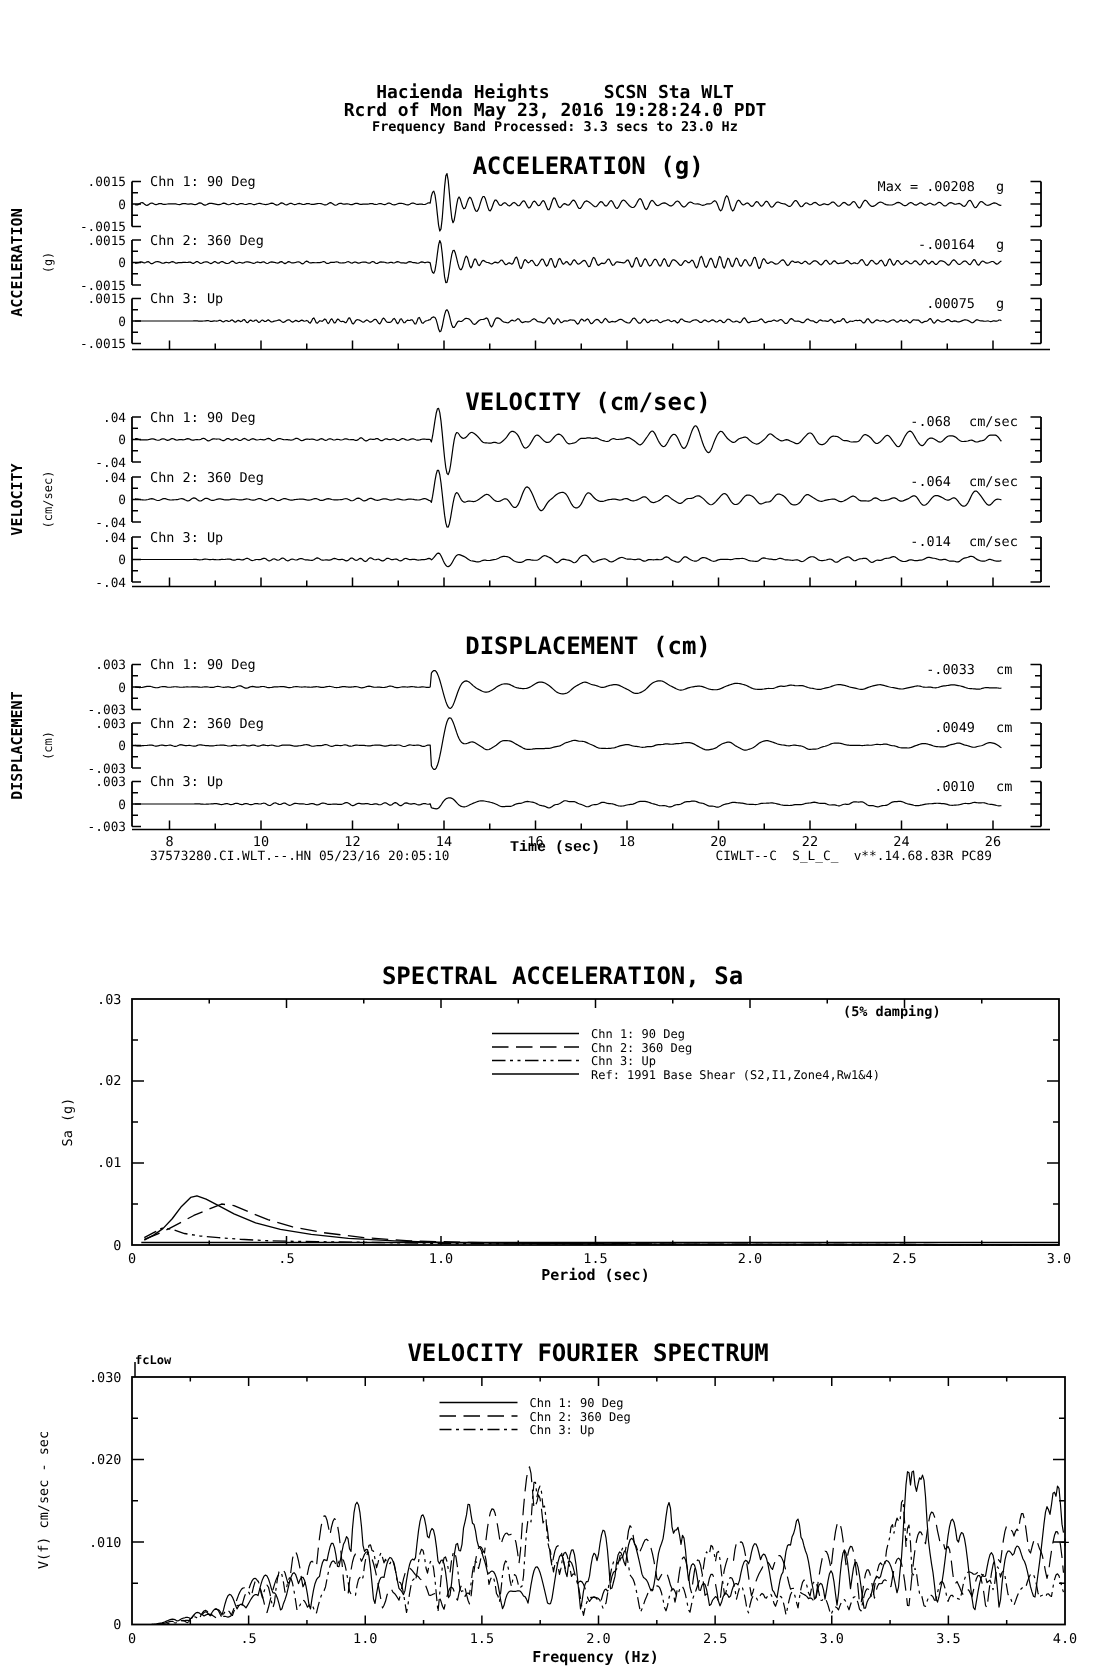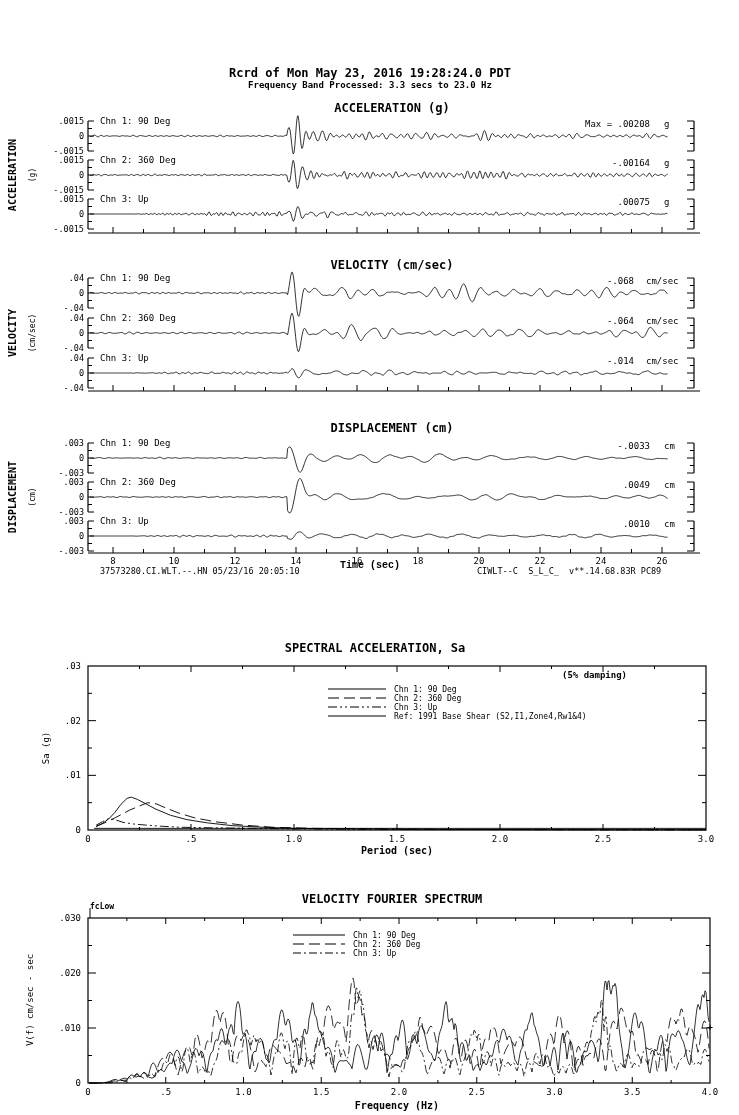--- a/index.html
+++ b/index.html
@@ -2,21 +2,21 @@
 <html><head>
 <meta charset="utf-8">
 <style>
   html,body{margin:0;padding:0;background:#fff;}
   #canvas{position:relative;width:739px;height:1115px;background:#ffffff;color:#000;
           font-family:"DejaVu Sans Mono",monospace;overflow:hidden;}
   .abs{position:absolute;white-space:pre;}
   .ctr{transform:translateX(-50%);}
   .rot{transform:translate(-50%,-50%) rotate(-90deg);white-space:nowrap;}
   .f8{font-size:8px;}  .f85{font-size:8.5px;} .f9{font-size:9px;}
-  .f10{font-size:10px;} .f11{font-size:12px;} .f12{font-size:12px;}
+  .f10{font-size:10px;} .f11{font-size:16px;} .f12{font-size:12px;}
   .b{font-weight:bold;}
   #plot-svg{position:absolute;left:0;top:0;}
   svg text{font-family:"DejaVu Sans Mono",monospace;fill:#000;}
 </style>
 </head>
 <body>
 
 <div id="canvas">
 
   <svg id="plot-svg" width="739" height="1115">
@@ -378,20 +378,21 @@
       <path d="M89 1083.00L90 1083.00L91 1083.00L92 1083.00L93 1083.00L94 1083.00L95 1083.00L96 1083.00L97 1083.00L98 1083.00L99 1083.00L100 1083.00L101 1082.99L102 1082.96L103 1082.89L104 1082.80L105 1082.69L106 1082.59L107 1082.49L108 1082.42L109 1082.29L110 1081.99L111 1081.67L112 1081.37L113 1081.11L114 1080.96L115 1080.93L116 1081.05L117 1081.32L118 1081.14L119 1080.81L120 1080.55L121 1080.44L122 1080.53L123 1080.42L124 1080.23L125 1080.22L126 1080.34L127 1079.31L128 1078.09L129 1076.98L130 1076.08L131 1075.48L132 1075.23L133 1075.34L134 1075.77L135 1076.47L136 1077.33L137 1076.76L138 1076.30L139 1076.11L140 1076.20L141 1076.57L142 1077.14L143 1077.83L144 1078.53L145 1078.72L146 1078.40L147 1078.06L148 1077.74L149 1077.53L150 1077.52L151 1077.82L152 1078.10L153 1077.75L154 1077.25L155 1074.84L156 1072.06L157 1069.09L158 1066.12L159 1063.40L160 1061.13L161 1059.51L162 1058.66L163 1058.61L164 1059.34L165 1060.71L166 1059.03L167 1056.18L168 1053.95L169 1052.56L170 1052.16L171 1052.82L172 1054.50L173 1057.08L174 1060.38L175 1064.18L176 1068.26L177 1072.41L178 1075.01L179 1071.52L180 1067.35L181 1063.38L182 1059.66L183 1056.23L184 1053.25L185 1050.98L186 1049.79L187 1048.47L188 1047.24L189 1047.01L190 1048.49L191 1052.27L192 1055.57L193 1054.62L194 1047.01L195 1039.31L196 1034.95L197 1034.20L198 1036.42L199 1040.62L200 1045.66L201 1052.43L202 1057.85L203 1055.77L204 1054.13L205 1048.99L206 1044.31L207 1041.51L208 1040.77L209 1041.77L210 1043.86L211 1044.09L212 1034.16L213 1025.28L214 1018.10L215 1013.13L216 1010.60L217 1010.74L218 1013.47L219 1018.33L220 1023.33L221 1017.99L222 1014.16L223 1012.44L224 1013.26L225 1016.80L226 1022.98L227 1031.48L228 1041.79L229 1053.23L230 1062.04L231 1062.62L232 1063.36L233 1054.19L234 1046.80L235 1041.33L236 1037.76L237 1035.93L238 1035.61L239 1036.51L240 1038.33L241 1040.81L242 1038.66L243 1036.17L244 1034.80L245 1034.50L246 1035.20L247 1036.79L248 1039.20L249 1042.34L250 1046.16L251 1050.61L252 1055.61L253 1061.05L254 1066.77L255 1071.89L256 1070.15L257 1067.56L258 1063.50L259 1060.66L260 1059.32L261 1059.61L262 1061.56L263 1062.30L264 1063.56L265 1065.14L266 1066.76L267 1062.93L268 1057.35L269 1052.63L270 1049.04L271 1046.69L272 1045.54L273 1045.43L274 1046.11L275 1047.27L276 1048.62L277 1049.92L278 1050.57L279 1051.21L280 1052.59L281 1053.30L282 1054.24L283 1055.62L284 1057.62L285 1060.33L286 1063.45L287 1063.54L288 1063.19L289 1062.66L290 1062.30L291 1062.42L292 1063.27L293 1064.99L294 1067.56L295 1070.80L296 1072.83L297 1068.50L298 1064.35L299 1060.95L300 1058.74L301 1058.06L302 1059.03L303 1061.55L304 1065.32L305 1066.68L306 1062.01L307 1058.34L308 1056.28L309 1056.26L310 1058.50L311 1062.98L312 1066.85L313 1069.32L314 1064.53L315 1055.71L316 1047.51L317 1040.58L318 1035.38L319 1032.18L320 1031.00L321 1031.64L322 1033.72L323 1035.34L324 1026.41L325 1018.51L326 1012.21L327 1007.93L328 1005.92L329 1006.22L330 1008.69L331 1013.01L332 1018.72L333 1025.35L334 1029.60L335 1026.38L336 1023.86L337 1022.31L338 1022.03L339 1023.30L340 1023.09L341 1022.82L342 1023.07L343 1024.69L344 1028.44L345 1034.52L346 1042.27L347 1033.65L348 1018.40L349 1005.30L350 994.45L351 985.73L352 979.70L353 977.92L354 982.29L355 993.68L356 1005.79L357 1003.86L358 1001.10L359 996.61L360 998.90L361 1006.15L362 1015.29L363 1013.08L364 1014.35L365 1020.20L366 1028.79L367 1038.07L368 1044.33L369 1038.17L370 1033.75L371 1031.20L372 1030.49L373 1031.52L374 1034.01L375 1037.78L376 1042.42L377 1046.24L378 1043.14L379 1041.21L380 1040.75L381 1041.89L382 1044.53L383 1048.37L384 1052.98L385 1055.75L386 1054.55L387 1054.08L388 1054.60L389 1056.20L390 1058.79L391 1062.14L392 1065.87L393 1067.66L394 1066.16L395 1065.06L396 1064.60L397 1064.91L398 1066.06L399 1067.95L400 1068.77L401 1066.07L402 1062.48L403 1060.03L404 1059.39L405 1060.71L406 1059.48L407 1055.62L408 1050.81L409 1048.15L410 1047.46L411 1046.13L412 1043.71L413 1040.97L414 1038.56L415 1038.33L416 1034.80L417 1033.46L418 1027.62L419 1020.40L420 1017.14L421 1018.35L422 1023.06L423 1029.40L424 1030.40L425 1033.43L426 1036.20L427 1033.47L428 1031.25L429 1028.70L430 1026.65L431 1026.12L432 1026.96L433 1028.97L434 1032.02L435 1035.91L436 1040.78L437 1046.45L438 1052.74L439 1053.46L440 1051.58L441 1049.88L442 1048.61L443 1048.04L444 1048.45L445 1050.10L446 1053.17L447 1056.90L448 1059.15L449 1063.00L450 1068.10L451 1063.01L452 1054.88L453 1047.73L454 1042.21L455 1038.85L456 1038.00L457 1039.78L458 1044.04L459 1050.38L460 1058.15L461 1061.80L462 1053.87L463 1047.14L464 1042.34L465 1039.98L466 1040.32L467 1043.30L468 1048.58L469 1055.58L470 1063.52L471 1062.68L472 1056.51L473 1051.95L474 1049.55L475 1049.58L476 1051.84L477 1055.99L478 1061.67L479 1068.24L480 1067.51L481 1058.99L482 1051.63L483 1046.10L484 1042.25L485 1039.05L486 1037.91L487 1039.01L488 1040.24L489 1040.22L490 1032.94L491 1028.36L492 1026.98L493 1028.45L494 1027.84L495 1028.70L496 1031.88L497 1036.97L498 1043.37L499 1050.60L500 1058.30L501 1063.89L502 1061.14L503 1057.39L504 1054.12L505 1051.43L506 1049.23L507 1047.33L508 1045.58L509 1043.30L510 1041.69L511 1041.13L512 1041.57L513 1042.93L514 1045.07L515 1046.31L516 1043.03L517 1040.24L518 1038.19L519 1037.10L520 1037.11L521 1038.25L522 1040.46L523 1043.57L524 1047.34L525 1051.47L526 1055.67L527 1059.48L528 1059.00L529 1058.90L530 1059.18L531 1059.74L532 1060.47L533 1061.23L534 1061.92L535 1062.50L536 1063.00L537 1063.57L538 1064.40L539 1065.75L540 1065.27L541 1065.53L542 1066.65L543 1068.56L544 1064.20L545 1057.59L546 1050.91L547 1044.71L548 1039.55L549 1035.91L550 1034.15L551 1034.44L552 1036.73L553 1040.71L554 1045.85L555 1036.58L556 1028.05L557 1021.10L558 1016.44L559 1014.57L560 1015.71L561 1019.81L562 1026.48L563 1035.09L564 1043.06L565 1037.31L566 1033.00L567 1030.84L568 1031.28L569 1034.51L570 1040.41L571 1048.56L572 1058.30L573 1068.81L574 1069.38L575 1062.06L576 1054.46L577 1049.20L578 1046.57L579 1046.64L580 1049.19L581 1053.82L582 1059.95L583 1065.40L584 1060.83L585 1057.49L586 1055.76L587 1055.82L588 1055.58L589 1053.70L590 1053.20L591 1053.92L592 1055.62L593 1058.07L594 1057.58L595 1051.38L596 1046.12L597 1042.11L598 1039.58L599 1038.73L600 1039.66L601 1042.45L602 1047.07L603 1053.41L604 1061.27L605 1070.34L606 1070.36L607 1060.16L608 1050.18L609 1041.00L610 1033.14L611 1027.08L612 1023.14L613 1021.25L614 1021.46L615 1023.58L616 1027.28L617 1029.07L618 1021.82L619 1015.03L620 1010.24L621 1008.03L622 1008.58L623 1011.11L624 1015.19L625 1020.52L626 1025.12L627 1029.72L628 1029.19L629 1029.03L630 1032.77L631 1032.21L632 1030.91L633 1032.98L634 1038.83L635 1047.41L636 1055.09L637 1055.63L638 1054.39L639 1056.44L640 1058.73L641 1061.34L642 1062.90L643 1061.30L644 1059.80L645 1059.48L646 1060.38L647 1062.40L648 1064.46L649 1060.01L650 1055.67L651 1052.28L652 1050.37L653 1050.34L654 1052.42L655 1056.59L656 1062.65L657 1070.17L658 1072.00L659 1063.46L660 1055.46L661 1048.60L662 1043.34L663 1039.93L664 1038.43L665 1038.66L666 1040.30L667 1041.68L668 1033.51L669 1026.29L670 1020.72L671 1017.54L672 1017.34L673 1019.72L674 1019.89L675 1021.09L676 1024.02L677 1020.87L678 1019.37L679 1020.63L680 1013.33L681 1009.07L682 1009.04L683 1012.99L684 1019.59L685 1027.17L686 1033.83L687 1035.34L688 1031.35L689 1027.84L690 1026.16L691 1026.62L692 1029.45L693 1032.42L694 1034.28L695 1037.51L696 1042.09L697 1047.66L698 1052.29L699 1048.02L700 1040.69L701 1033.88L702 1028.06L703 1023.55L704 1021.05L705 1021.26L706 1024.32L707 1030.12L708 1038.33L709 1048.48" fill="none" stroke="#000" stroke-width="0.8" stroke-linejoin="round" stroke-dasharray="11 5"></path>
       <line x1="293" y1="944" x2="345" y2="944" stroke="#000" stroke-width="1.1" stroke-dasharray="11 5"></line>
       <text x="353" y="947" font-size="8" text-anchor="start">Chn 2: 360 Deg</text>
       <path d="M89 1083.00L90 1083.00L91 1083.00L92 1083.00L93 1083.00L94 1083.00L95 1083.00L96 1083.00L97 1083.00L98 1083.00L99 1083.00L100 1083.00L101 1082.99L102 1082.96L103 1082.93L104 1082.91L105 1082.88L106 1082.80L107 1082.72L108 1082.67L109 1082.67L110 1082.74L111 1082.71L112 1082.46L113 1082.19L114 1081.96L115 1081.83L116 1081.85L117 1082.02L118 1081.72L119 1081.16L120 1080.66L121 1080.33L122 1080.29L123 1080.60L124 1081.28L125 1081.78L126 1080.91L127 1079.68L128 1078.65L129 1078.01L130 1077.90L131 1078.35L132 1079.29L133 1078.90L134 1076.87L135 1075.12L136 1073.96L137 1073.60L138 1074.13L139 1075.47L140 1077.43L141 1076.42L142 1074.38L143 1072.96L144 1072.45L145 1072.96L146 1074.45L147 1076.66L148 1078.39L149 1076.16L150 1074.42L151 1073.52L152 1073.60L153 1074.60L154 1076.25L155 1076.94L156 1074.11L157 1071.82L158 1070.46L159 1070.18L160 1070.89L161 1071.67L162 1067.77L163 1064.32L164 1061.91L165 1060.99L166 1061.68L167 1063.83L168 1062.34L169 1057.97L170 1054.59L171 1052.96L172 1053.58L173 1056.59L174 1061.73L175 1065.34L176 1061.13L177 1057.96L178 1056.76L179 1058.17L180 1062.39L181 1067.83L182 1071.61L183 1068.18L184 1059.32L185 1052.24L186 1047.91L187 1047.43L188 1050.04L189 1055.07L190 1061.50L191 1058.63L192 1054.09L193 1051.87L194 1052.33L195 1055.35L196 1060.43L197 1066.75L198 1073.35L199 1071.20L200 1070.20L201 1067.72L202 1066.76L203 1067.40L204 1069.17L205 1071.47L206 1070.25L207 1069.31L208 1069.91L209 1071.99L210 1075.25L211 1075.24L212 1071.12L213 1067.32L214 1064.22L215 1061.98L216 1060.56L217 1057.97L218 1052.62L219 1047.79L220 1043.96L221 1041.49L222 1040.57L223 1041.18L224 1043.12L225 1043.60L226 1040.95L227 1039.31L228 1039.05L229 1040.34L230 1043.31L231 1047.89L232 1053.92L233 1060.62L234 1062.65L235 1062.52L236 1063.39L237 1063.41L238 1057.14L239 1052.89L240 1051.62L241 1053.38L242 1051.59L243 1043.70L244 1038.20L245 1035.69L246 1030.15L247 1029.96L248 1033.63L249 1034.07L250 1039.34L251 1045.13L252 1041.95L253 1037.52L254 1035.25L255 1038.27L256 1041.87L257 1039.50L258 1042.26L259 1042.28L260 1042.43L261 1040.07L262 1040.02L263 1043.49L264 1049.06L265 1055.34L266 1054.63L267 1055.13L268 1057.62L269 1062.19L270 1068.61L271 1075.01L272 1069.76L273 1062.55L274 1056.94L275 1053.55L276 1052.64L277 1053.92L278 1048.82L279 1041.27L280 1035.60L281 1032.83L282 1033.59L283 1037.95L284 1045.36L285 1048.72L286 1043.84L287 1040.97L288 1041.25L289 1045.30L290 1053.16L291 1064.14L292 1074.69L293 1064.26L294 1052.52L295 1043.67L296 1038.71L297 1037.96L298 1041.02L299 1046.89L300 1048.43L301 1040.61L302 1035.80L303 1034.88L304 1038.06L305 1044.87L306 1054.23L307 1062.41L308 1060.48L309 1060.90L310 1064.27L311 1062.55L312 1061.94L313 1062.83L314 1055.90L315 1047.98L316 1042.74L317 1040.76L318 1041.96L319 1045.67L320 1041.62L321 1036.66L322 1034.30L323 1035.34L324 1039.98L325 1047.80L326 1056.21L327 1052.91L328 1051.01L329 1051.63L330 1055.45L331 1062.36L332 1064.08L333 1067.88L334 1059.80L335 1050.18L336 1043.48L337 1040.55L338 1041.61L339 1046.26L340 1053.56L341 1057.63L342 1052.41L343 1049.71L344 1050.57L345 1054.11L346 1058.49L347 1058.10L348 1057.45L349 1050.67L350 1035.43L351 1021.08L352 1013.04L353 1013.66L354 1014.58L355 999.90L356 988.20L357 988.28L358 997.71L359 993.16L360 990.72L361 994.63L362 1004.70L363 1004.09L364 1012.09L365 1027.37L366 1031.80L367 1034.26L368 1041.84L369 1047.91L370 1042.49L371 1041.07L372 1044.09L373 1049.56L374 1045.46L375 1039.00L376 1035.46L377 1034.86L378 1036.81L379 1040.47L380 1045.72L381 1051.00L382 1049.36L383 1049.25L384 1050.94L385 1054.50L386 1059.58L387 1065.58L388 1071.79L389 1076.88L390 1072.15L391 1068.67L392 1066.47L393 1065.34L394 1064.95L395 1064.91L396 1064.97L397 1065.02L398 1065.17L399 1065.70L400 1066.99L401 1069.42L402 1072.10L403 1070.09L404 1068.81L405 1062.69L406 1055.68L407 1049.39L408 1044.46L409 1041.33L410 1040.15L411 1040.76L412 1042.74L413 1038.71L414 1034.56L415 1032.19L416 1031.99L417 1034.03L418 1038.04L419 1043.54L420 1049.85L421 1051.31L422 1052.68L423 1055.38L424 1059.37L425 1064.36L426 1069.87L427 1074.84L428 1072.52L429 1069.95L430 1066.81L431 1064.50L432 1062.04L433 1060.26L434 1059.49L435 1059.91L436 1058.87L437 1057.84L438 1057.25L439 1057.51L440 1058.97L441 1061.87L442 1066.19L443 1071.66L444 1073.87L445 1070.61L446 1065.32L447 1061.43L448 1059.36L449 1059.27L450 1060.95L451 1063.94L452 1063.22L453 1059.78L454 1057.85L455 1057.80L456 1059.70L457 1063.30L458 1068.01L459 1073.23L460 1074.76L461 1069.67L462 1065.45L463 1062.44L464 1060.16L465 1057.14L466 1054.25L467 1052.16L468 1051.47L469 1044.75L470 1037.99L471 1034.53L472 1036.29L473 1035.72L474 1030.28L475 1031.04L476 1034.99L477 1040.89L478 1035.10L479 1034.22L480 1039.69L481 1049.09L482 1055.56L483 1063.29L484 1061.52L485 1056.60L486 1052.57L487 1051.68L488 1052.22L489 1054.69L490 1059.69L491 1066.13L492 1062.03L493 1058.64L494 1057.45L495 1058.64L496 1062.01L497 1066.94L498 1072.92L499 1075.25L500 1070.00L501 1066.16L502 1064.09L503 1063.78L504 1064.85L505 1066.69L506 1065.73L507 1063.25L508 1062.31L509 1063.01L510 1065.11L511 1065.37L512 1063.47L513 1062.52L514 1063.02L515 1065.21L516 1068.94L517 1070.79L518 1067.88L519 1065.44L520 1064.21L521 1064.74L522 1067.23L523 1071.46L524 1076.50L525 1071.98L526 1067.09L527 1063.17L528 1061.17L529 1061.49L530 1064.02L531 1068.23L532 1071.97L533 1064.86L534 1058.88L535 1054.87L536 1053.33L537 1054.29L538 1057.39L539 1061.90L540 1064.03L541 1058.95L542 1055.50L543 1054.15L544 1055.02L545 1057.84L546 1062.03L547 1066.83L548 1067.00L549 1065.63L550 1065.71L551 1067.27L552 1070.08L553 1073.62L554 1076.39L555 1074.10L556 1072.05L557 1071.32L558 1071.90L559 1073.28L560 1070.42L561 1067.97L562 1066.50L563 1066.42L564 1067.88L565 1070.75L566 1073.17L567 1069.83L568 1066.88L569 1064.93L570 1064.48L571 1065.74L572 1068.61L573 1072.70L574 1073.94L575 1068.70L576 1064.09L577 1060.78L578 1059.20L579 1059.50L580 1061.35L581 1064.29L582 1065.03L583 1058.06L584 1052.21L585 1046.90L586 1043.23L587 1041.84L588 1043.11L589 1044.29L590 1042.13L591 1033.66L592 1029.24L593 1025.54L594 1018.02L595 1016.44L596 1022.12L597 1015.59L598 1012.03L599 1013.90L600 1014.49L601 1001.66L602 999.92L603 1013.46L604 1030.99L605 1019.01L606 1016.72L607 1028.54L608 1048.67L609 1049.98L610 1045.61L611 1048.62L612 1056.34L613 1062.05L614 1061.95L615 1066.03L616 1070.48L617 1070.92L618 1067.62L619 1064.93L620 1063.59L621 1063.56L622 1064.59L623 1066.84L624 1066.80L625 1061.77L626 1057.60L627 1054.97L628 1054.27L629 1055.63L630 1058.86L631 1063.55L632 1067.65L633 1065.00L634 1063.49L635 1063.56L636 1065.42L637 1065.97L638 1065.55L639 1065.88L640 1066.51L641 1062.30L642 1057.10L643 1052.94L644 1050.01L645 1048.35L646 1047.88L647 1048.18L648 1048.66L649 1049.51L650 1049.51L651 1048.95L652 1047.97L653 1047.97L654 1049.34L655 1049.89L656 1049.76L657 1051.23L658 1055.06L659 1054.13L660 1053.46L661 1055.98L662 1059.75L663 1056.55L664 1048.38L665 1044.60L666 1046.17L667 1051.43L668 1048.23L669 1047.29L670 1050.67L671 1056.91L672 1062.84L673 1064.61L674 1066.23L675 1069.13L676 1070.11L677 1067.42L678 1064.48L679 1062.12L680 1060.26L681 1058.93L682 1058.19L683 1058.32L684 1057.60L685 1054.33L686 1051.56L687 1049.66L688 1048.98L689 1049.81L690 1052.32L691 1056.45L692 1061.94L693 1064.92L694 1063.83L695 1063.51L696 1064.45L697 1064.50L698 1062.65L699 1062.53L700 1063.82L701 1064.32L702 1058.04L703 1053.06L704 1050.00L705 1049.18L706 1050.60L707 1053.94L708 1058.60L709 1061.44" fill="none" stroke="#000" stroke-width="0.8" stroke-linejoin="round" stroke-dasharray="8 3 2 3"></path>
       <line x1="293" y1="953" x2="345" y2="953" stroke="#000" stroke-width="1.1" stroke-dasharray="8 3 2 3"></line>
       <text x="353" y="956" font-size="8" text-anchor="start">Chn 3: Up</text>
       <line x1="90" y1="908" x2="90" y2="918" stroke="#000" stroke-width="1"></line>
       <text x="707" y="1031" font-size="10" text-anchor="start">+</text>
     </svg>
 
+  <div class="abs ctr f12 b" style="left:370px;top:54px;">Hacienda Heights     SCSN Sta WLT</div>
   <div class="abs ctr f12 b" style="left:370px;top:66px;text-align:right;">Rcrd of Mon May 23, 2016 19:28:24.0 PDT</div>
   <div class="abs ctr f9 b" style="left:370px;top:80px;">Frequency Band Processed: 3.3 secs to 23.0 Hz</div>
 
   <div class="abs ctr f11 b" style="left:392px;top:101px;">ACCELERATION (g)</div>
   <div class="abs ctr f11 b" style="left:392px;top:258px;text-align:center;">VELOCITY (cm/sec)</div>
   <div class="abs ctr f11 b" style="left:392px;top:421px;">DISPLACEMENT (cm)</div>
 
   <div class="abs rot f10 b" style="left:12px;top:175px;">ACCELERATION</div>
   <div class="abs rot f8" style="left:32px;top:175px;">(g)</div>
   <div class="abs rot f10 b" style="left:12px;top:333px;">VELOCITY</div>

